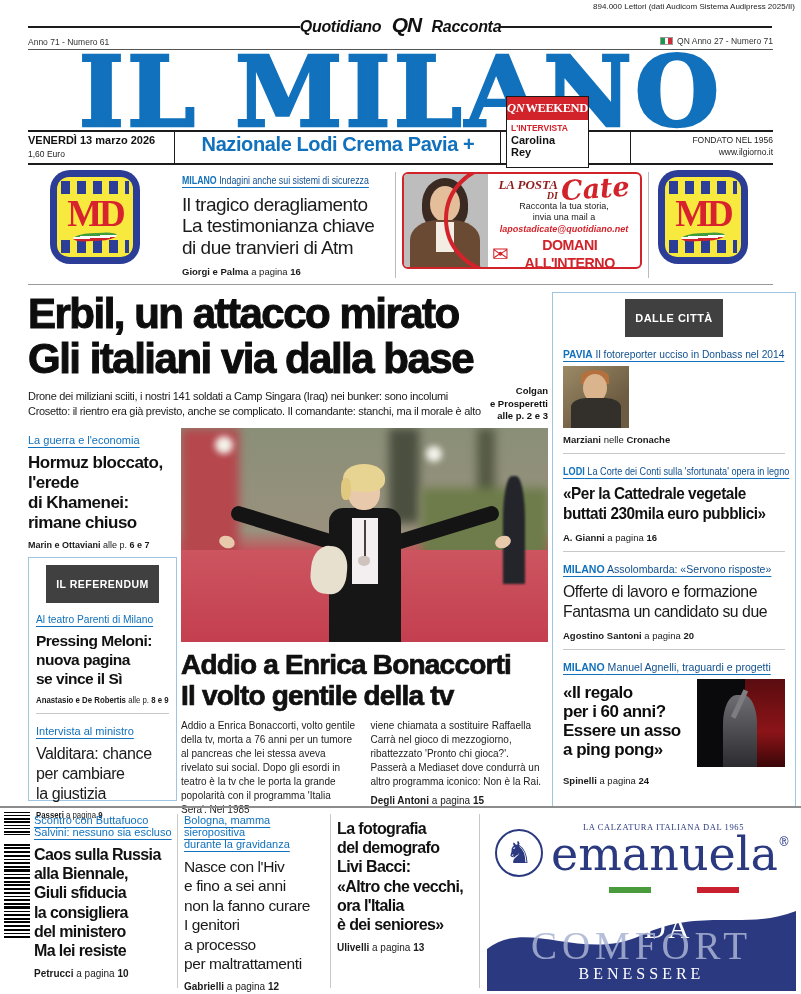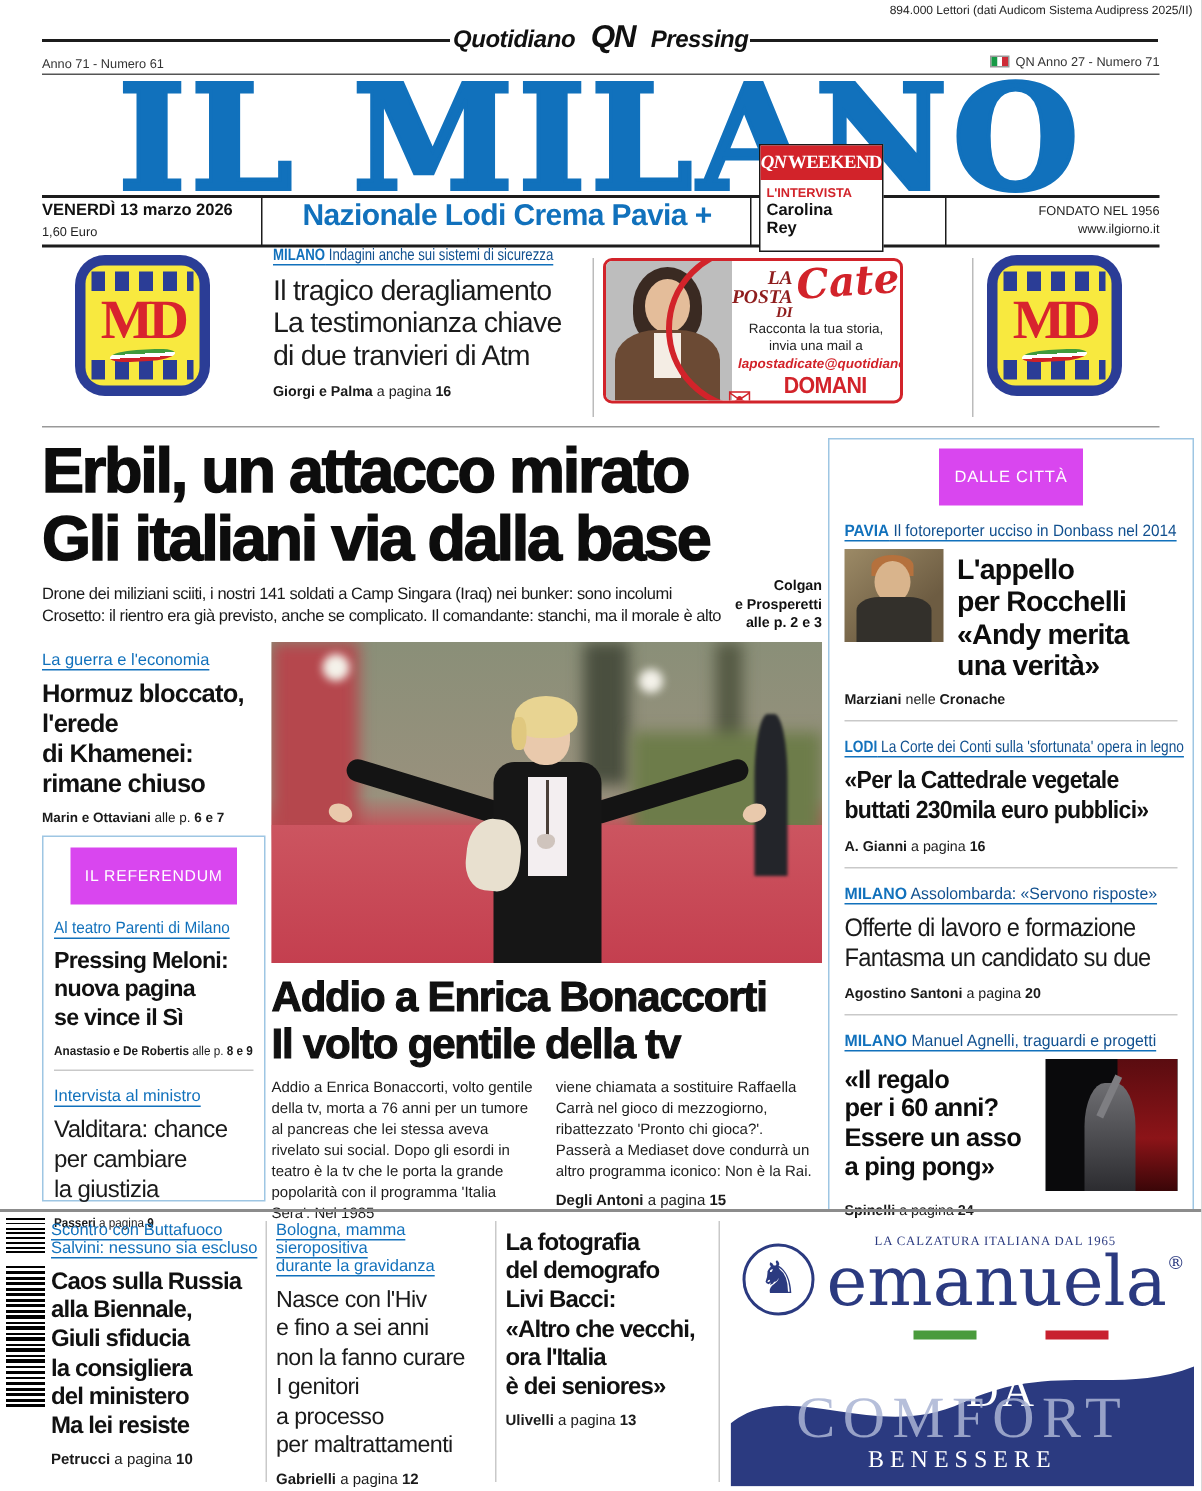--- a/index.html
+++ b/index.html
@@ -41,26 +41,26 @@
 .kick2{white-space:pre-line}
 .by{font-size:9.5px;color:#1a1a1a}
 .by b{font-weight:900}
 
 .md{width:90px;height:94px;background:#2b3d96;border-radius:20px;padding:7px;display:flex}
 .mdin{flex:1;background:#f8e93f;border-radius:12px;position:relative;overflow:hidden}
 .mdteeth{position:absolute;left:4px;right:4px;height:13px;background:repeating-linear-gradient(90deg,#2b3d96 0 9px,#f8e93f 9px 16px)}
 .mdtxt{position:absolute;top:50%;left:50%;transform:translate(-50%,-58%);font-family:"Liberation Serif",serif;font-weight:900;font-size:37px;color:#d8232e;letter-spacing:-3px}
 .mdsw{position:absolute;left:50%;bottom:16px;transform:translateX(-50%) skewX(-30deg) rotate(-3deg);width:42px;height:8px;border-radius:50%/70%;background:linear-gradient(180deg,#3f9b3c 0 34%,#ffffff 34% 66%,#cf2128 66% 100%)}
 
-.art-top{left:182px;top:160px;width:208px}
+.art-top{left:182px;top:170px;width:208px}
 .hl-med{font-size:19px;font-weight:500;color:#1b1b1b;line-height:1.13;letter-spacing:-.5px;margin-top:6px}
 .art-top .by{display:block;margin-top:8px}
 .vdivider{width:1px;background:#bbb}
 
-.cate{left:402px;top:172px;width:200px;height:97px;border:2px solid #d2232a;border-radius:6px;background:#fff;overflow:hidden}
+.cate{left:402px;top:172px;width:240px;height:97px;border:2px solid #d2232a;border-radius:6px;background:#fff;overflow:hidden}
 .catephoto{position:absolute;left:0;top:0;width:84px;height:93px;background:#bdbdbd;overflow:hidden}
 .cp-hair{position:absolute;left:18px;top:4px;width:46px;height:52px;background:#3a2a22;border-radius:50% 50% 40% 40%}
 .cp-face{position:absolute;left:26px;top:12px;width:30px;height:36px;background:#e4bd9a;border-radius:50%}
 .cp-body{position:absolute;left:6px;top:46px;width:70px;height:50px;background:#6b4a34;border-radius:40% 40% 0 0}
 .cp-shirt{position:absolute;left:32px;top:48px;width:18px;height:30px;background:#f4ede4}
 .cp-ring{position:absolute;left:40px;top:-10px;width:110px;height:110px;border:4px solid #d2232a;border-radius:50%}
 .catebody{position:absolute;left:88px;top:4px;right:4px;text-align:center}
 .cptitle{display:flex;justify-content:center;align-items:flex-start;gap:3px}
 .lp{font-family:"Liberation Serif",serif;font-style:italic;font-weight:700;color:#8f1d1d;font-size:13px;line-height:1;text-align:right}
 .lp .di{font-size:10px;display:block}
@@ -71,21 +71,21 @@
 .env{color:#d2232a;font-size:20px;line-height:1}
 .domani{color:#d2232a;font-weight:900;font-size:15.5px;letter-spacing:-.5px;transform:scaleX(.92);transform-origin:left}
 
 .lead{left:28px;top:291px;width:520px}
 .lead h1{font-size:42px;font-weight:900;color:#0d0d0d;line-height:1.08;letter-spacing:-1.5px;-webkit-text-stroke:1px #0d0d0d;white-space:pre-line}
 .deck{margin-top:7px;font-size:11px;letter-spacing:-.3px;line-height:1.4;color:#1a1a1a;white-space:pre;width:478px}
 .leadby{position:absolute;right:0;bottom:-3px;width:68px;text-align:right;font-size:9.5px;font-weight:900;line-height:1.3;white-space:pre-line}
 
 .rail{left:552px;top:292px;width:244px;height:516px;border:1px solid #9ec6e3;padding:6px 10px 0;background:#fff}
 .railbadge{text-align:center}
-.badge{display:inline-block;background:#d946ef;color:#fff;font-weight:400;font-size:11px;letter-spacing:.5px;padding:13px 10px}
+.badge{display:inline-block;background:#404040;color:#fff;font-weight:700;font-size:11px;letter-spacing:.5px;padding:13px 10px}
 .ritem{margin-top:7px}
 .rdiv{border-top:1px solid #c9c9c9;margin-top:8px}
 .hl-rail{font-size:19px;font-weight:900;line-height:1.12;letter-spacing:-.5px;color:#0d0d0d;white-space:pre-line;margin-top:4px}
 .hl-rail2{font-size:16.5px;font-weight:900;line-height:1.2;letter-spacing:-.5px;white-space:pre;margin-top:5px;transform:scaleX(.93);transform-origin:left}
 .hl-rail3{font-size:17px;font-weight:400;line-height:1.2;letter-spacing:-.5px;white-space:pre;margin-top:5px;transform:scaleX(.93);transform-origin:left;color:#1a1a1a}
 .pvrow{display:flex;gap:9px;margin-top:4px}
 .pvphoto{width:66px;height:62px;flex:none;position:relative;background:linear-gradient(140deg,#9c8a66,#6d5c42 70%);overflow:hidden}
 .pv-head{position:absolute;left:20px;top:8px;width:24px;height:28px;background:#d9b48c;border-radius:50%}
 .pv-hair{position:absolute;left:18px;top:4px;width:28px;height:14px;background:#b5713d;border-radius:50% 50% 0 0}
 .pv-body{position:absolute;left:8px;top:32px;width:50px;height:30px;background:#33302b;border-radius:30% 30% 0 0}
@@ -159,21 +159,21 @@
 </style>
 </head>
 <body>
 
 <div id="page">
 
   <div class="abs readers">894.000 Lettori  (dati Audicom Sistema Audipress 2025/II)</div>
   <div class="abs qnrow">
     <span class="q">Quotidiano</span>
     <span class="qnlogo">QN</span>
-    <span class="q">Pressing</span>
+    <span class="q">Racconta</span>
   </div>
   <div class="abs hline" style="top:26px;left:28px;width:272px"></div>
   <div class="abs hline" style="top:26px;left:500px;width:272px"></div>
   <div class="abs annoL">Anno 71 - Numero 61</div>
   <div class="abs annoR">
     <span class="flag">
         <i style="background:#179a46"></i>
         <i style="background:#fff"></i>
         <i style="background:#ce2b37"></i>
       </span>
@@ -271,24 +271,20 @@
     <div class="railbadge"><span class="badge">DALLE CITTÀ</span></div>
 
     <div class="ritem">
       <span class="kick sq93"><span class="city">PAVIA</span><span class="rest"> Il fotoreporter ucciso in Donbass nel 2014</span></span>
       <div class="pvrow">
         <div class="pvphoto">
           <div class="pv-hair"></div>
             <div class="pv-head"></div>
             <div class="pv-body"></div>
         </div>
-        <div class="hl-rail">L'appello
-per Rocchelli
-«Andy merita
-una verità»</div>
       </div>
       <span class="by" style="display:block;margin-top:6px"><b>Marziani</b><span> nelle </span><b>Cronache</b></span>
     </div>
     <div class="rdiv"></div>
 
     <div class="ritem">
       <span class="kick sq83"><span class="city">LODI</span><span class="rest"> La Corte dei Conti sulla 'sfortunata' opera in legno</span></span>
       <div class="hl-rail2">«Per la Cattedrale vegetale
 buttati 230mila euro pubblici»</div>
       <span class="by" style="display:block;margin-top:8px"><b>A. Gianni</b><span> a pagina </span><b>16</b></span>

